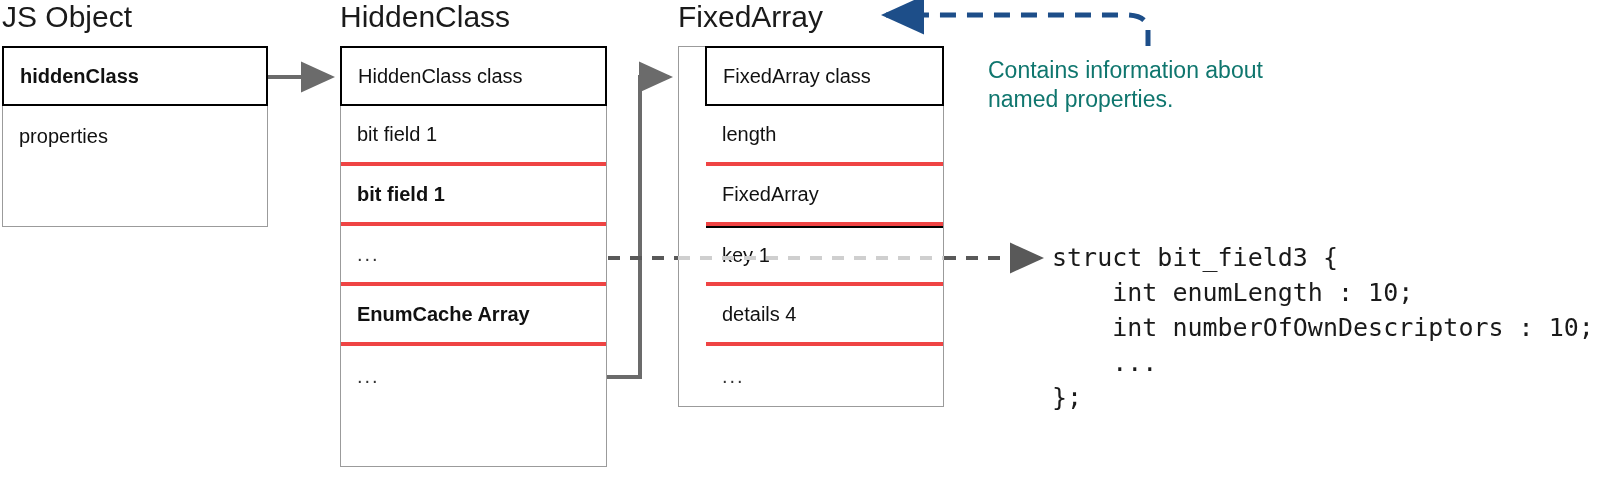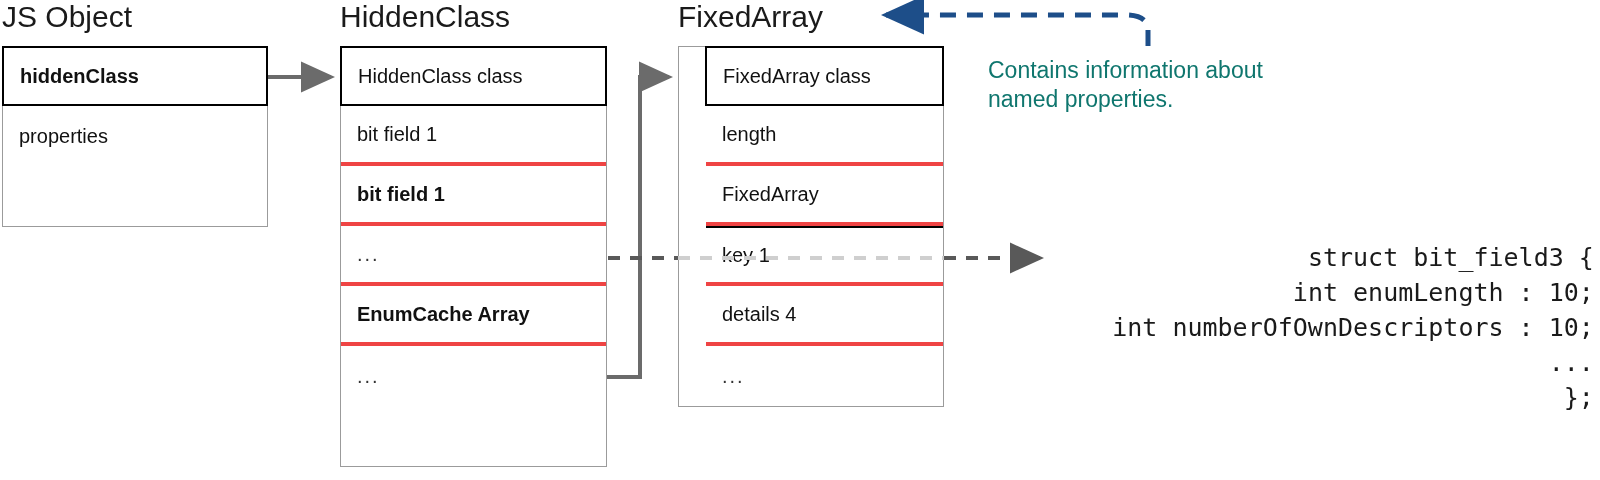--- a/index.html
+++ b/index.html
@@ -75,21 +75,20 @@
   }
 
   
   .code-block {
     position: absolute;
     font-family: "DejaVu Sans Mono", "Liberation Mono", monospace;
     font-size: 25px;
     line-height: 35px;
     color: #1a1a1a;
     white-space: pre;
-    text-align: right;
   }
 </style>
 </head>
 <body>
 
 <div id="stage">
 
   <div class="col-title" style="left:2px; top:0px;">JS Object</div>
 
   <div class="col-title" style="left:340px; top:0px;">HiddenClass</div>

